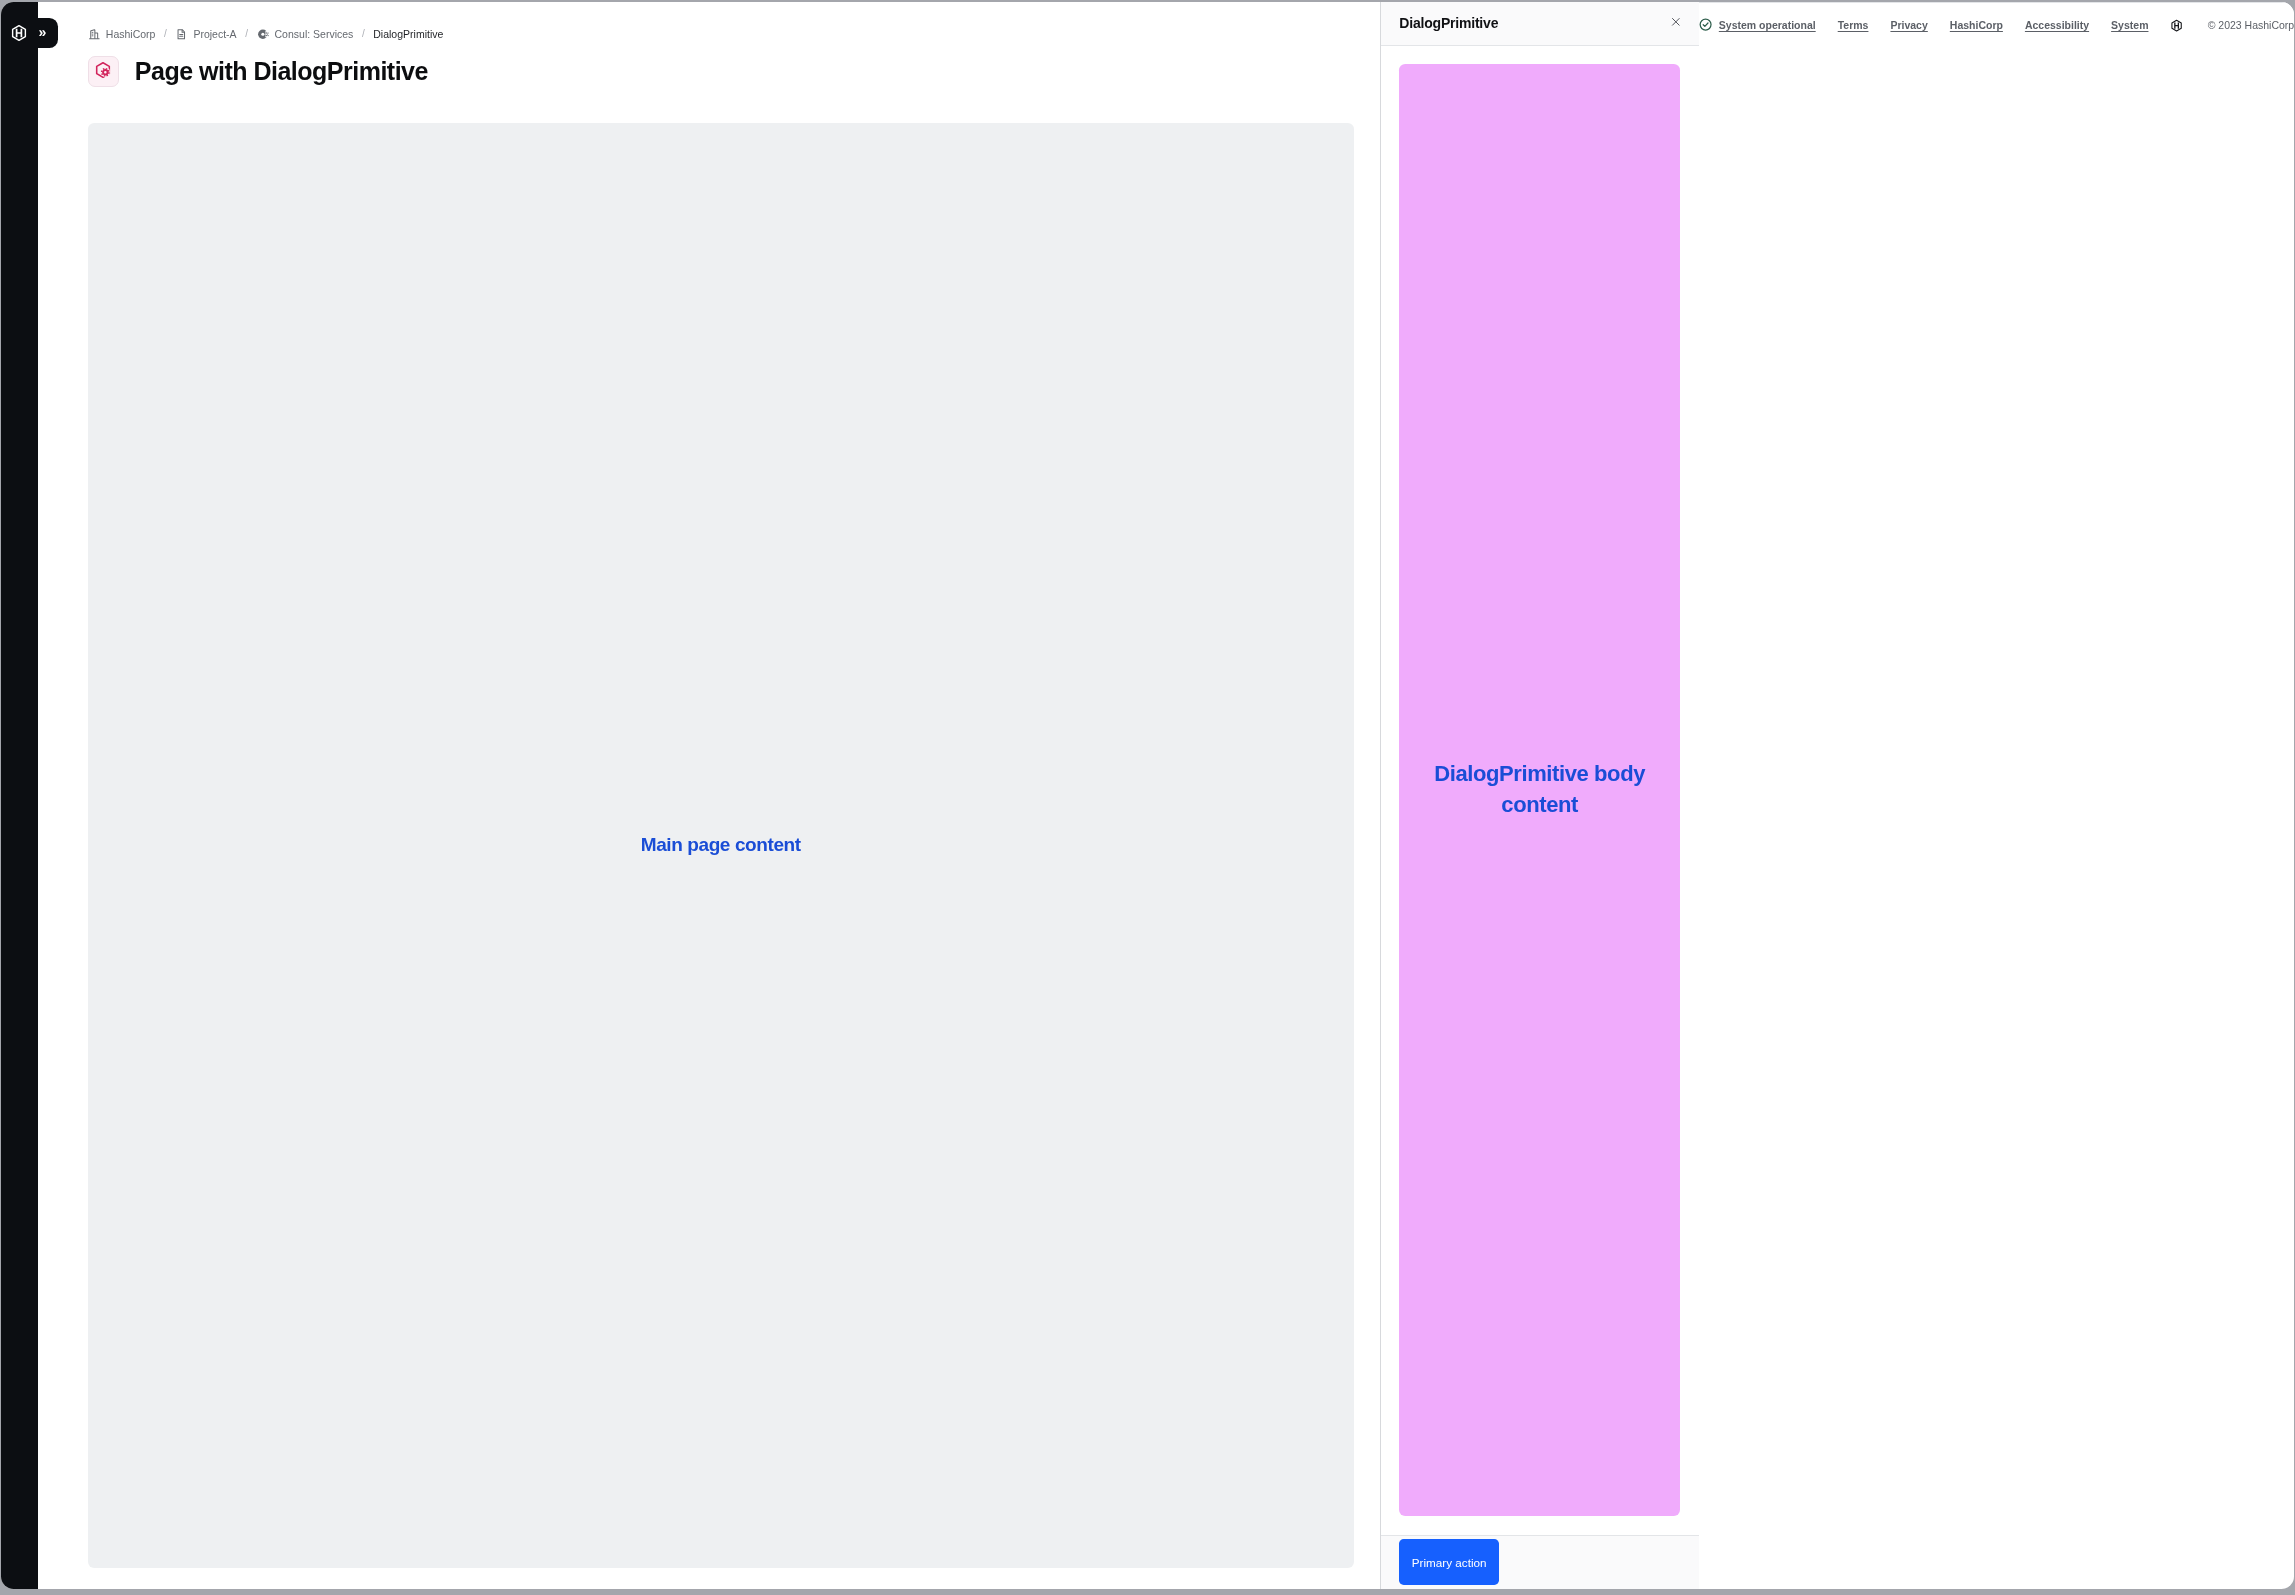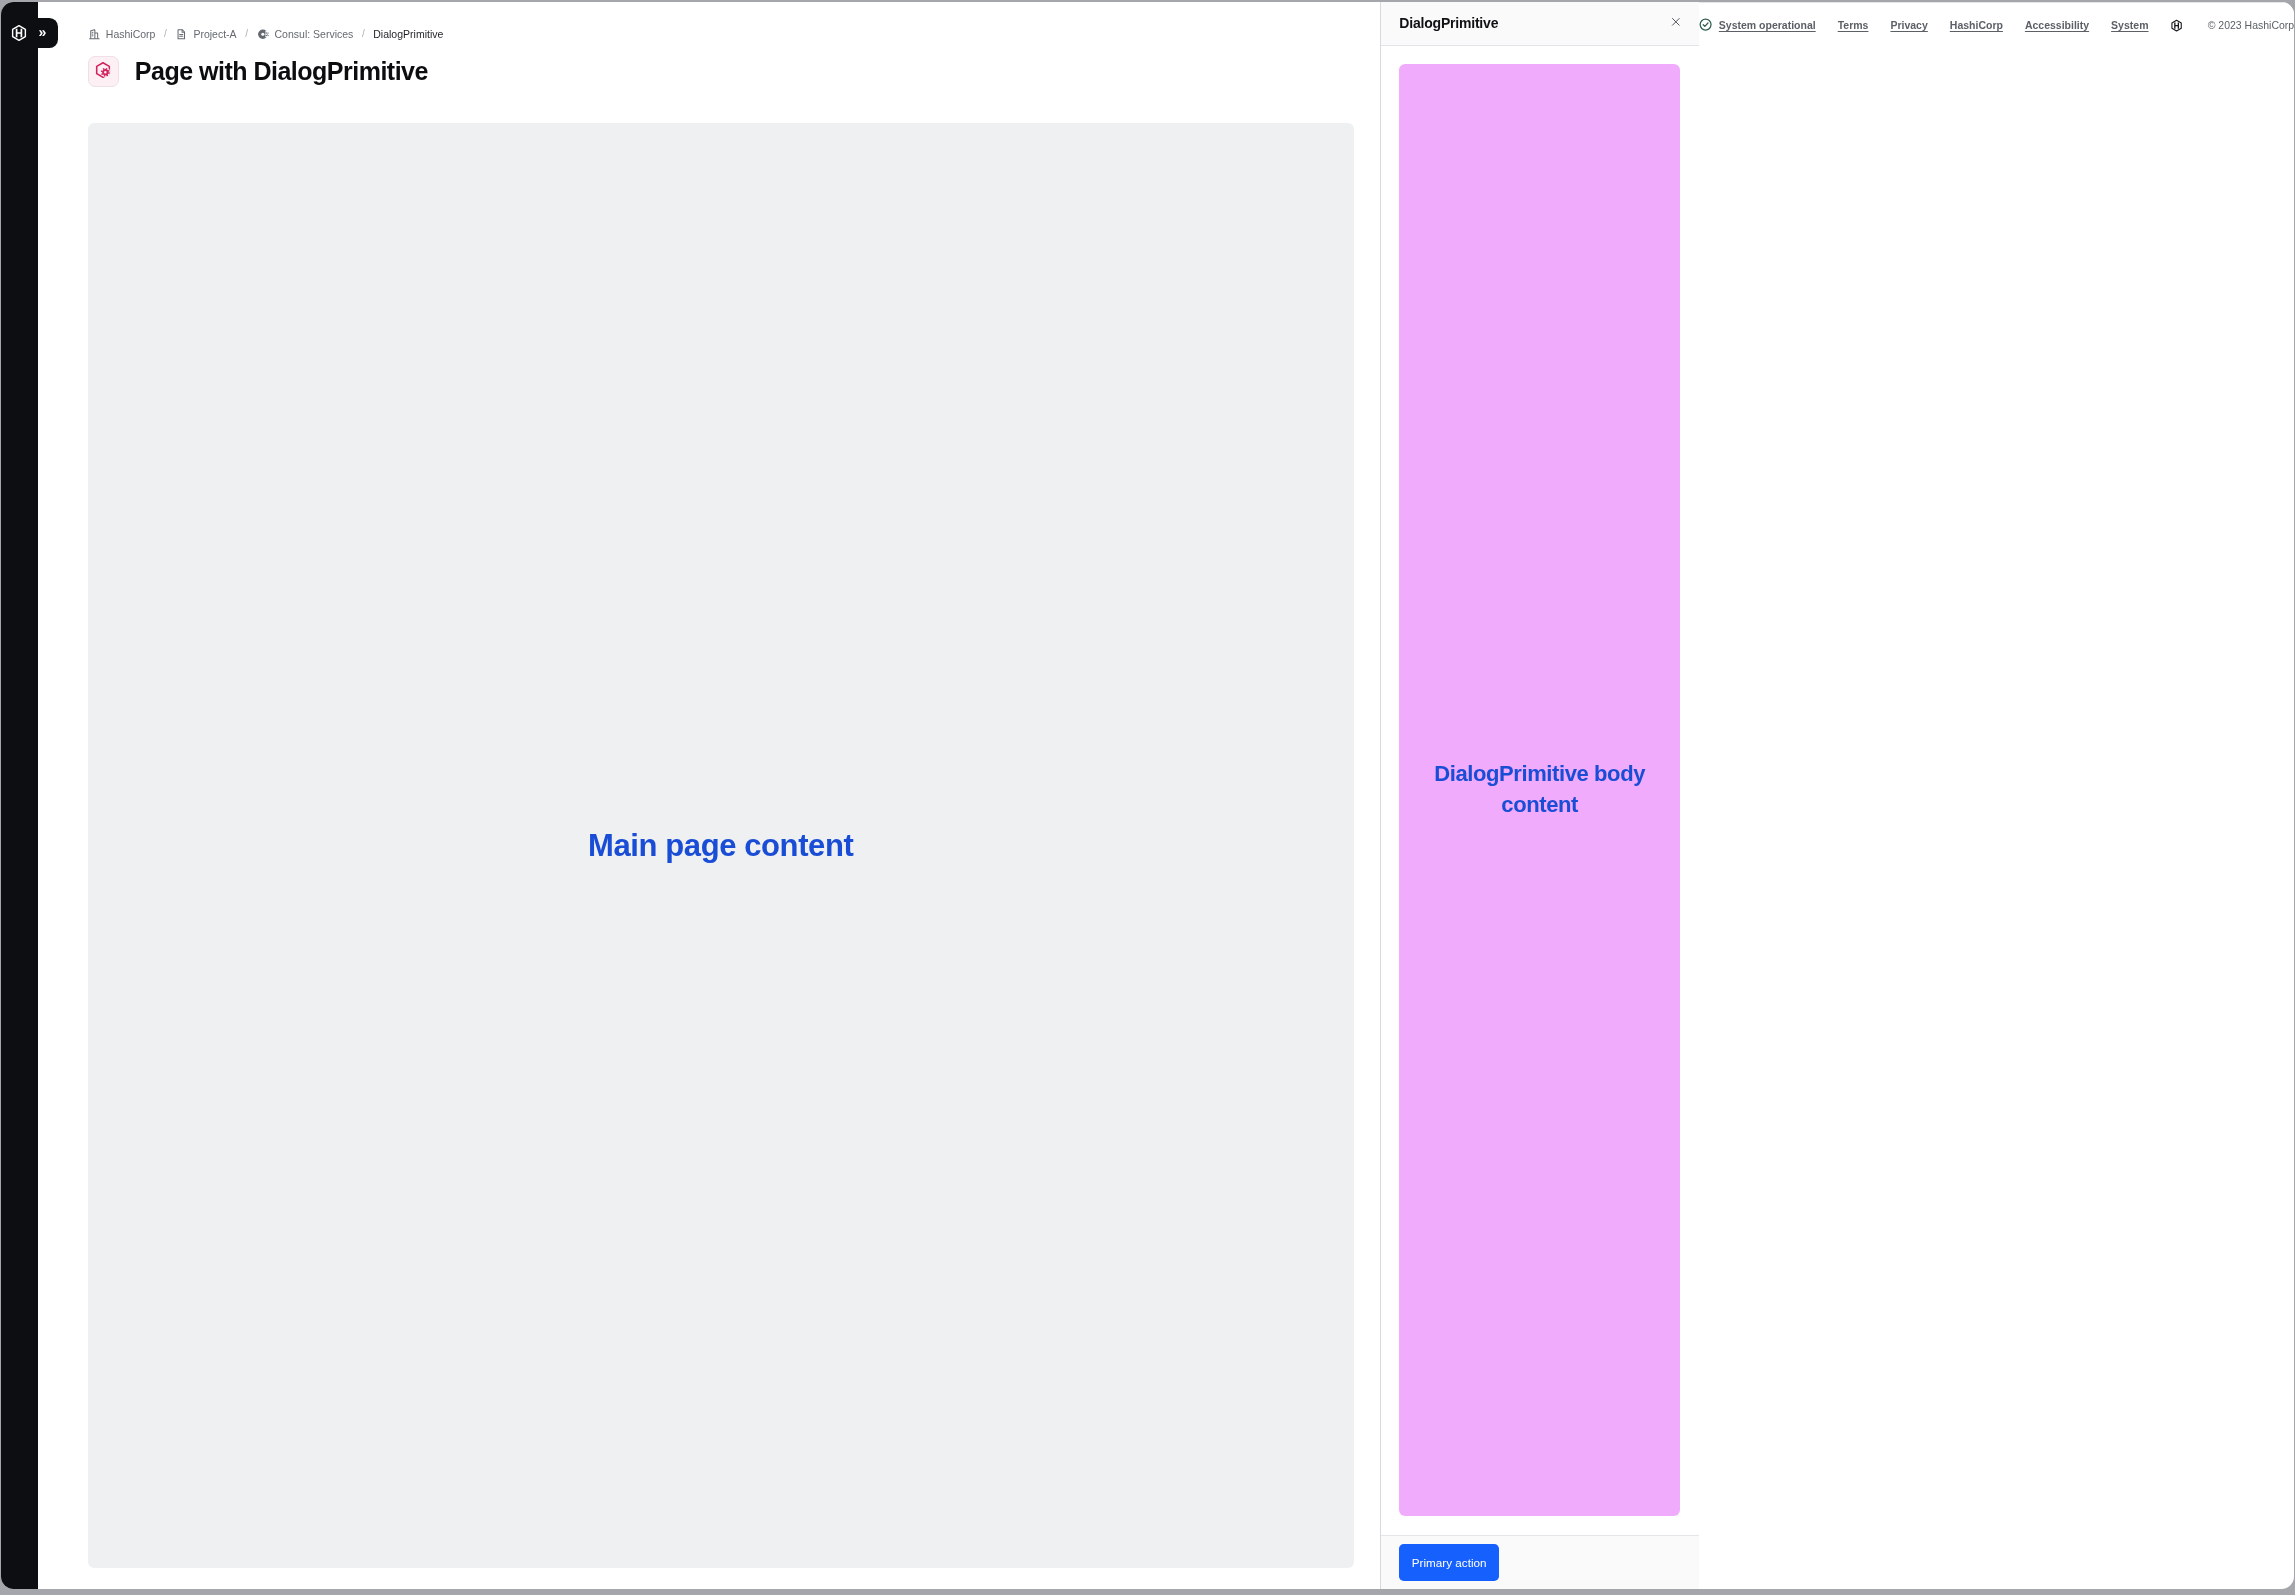--- a/index.html
+++ b/index.html
@@ -110,21 +110,21 @@
     flex: 1;
     background: #eef0f2;
     border-radius: 6.2px;
     display: flex;
     align-items: center;
     justify-content: center;
   }
   .blue-placeholder {
     color: #1a4dd6;
     font-weight: 700;
-    font-size: 31px;
+    font-size: 19px;
     letter-spacing: -0.4px;
     text-align: center;
     line-height: 1.4;
   }
 
   
   .dialog {
     width: 319px;
     flex: 0 0 319px;
     border-left: 0.8px solid #d7d9dc;
@@ -176,21 +176,21 @@
     border-top: 0.8px solid #e3e5e8;
     display: flex;
     align-items: center;
     padding: 0 18.7px;
   }
   .btn-primary {
     background: #1660fe;
     color: #ffffff;
     border: none;
     border-radius: 4.7px;
-    height: 37px;
+    height: 46px;
     padding: 0 12.5px;
     font-family: "Liberation Sans", sans-serif;
     font-size: 11.7px;
     font-weight: 500;
     cursor: pointer;
   }
 
   
   .page-footer {
     height: 46px;

